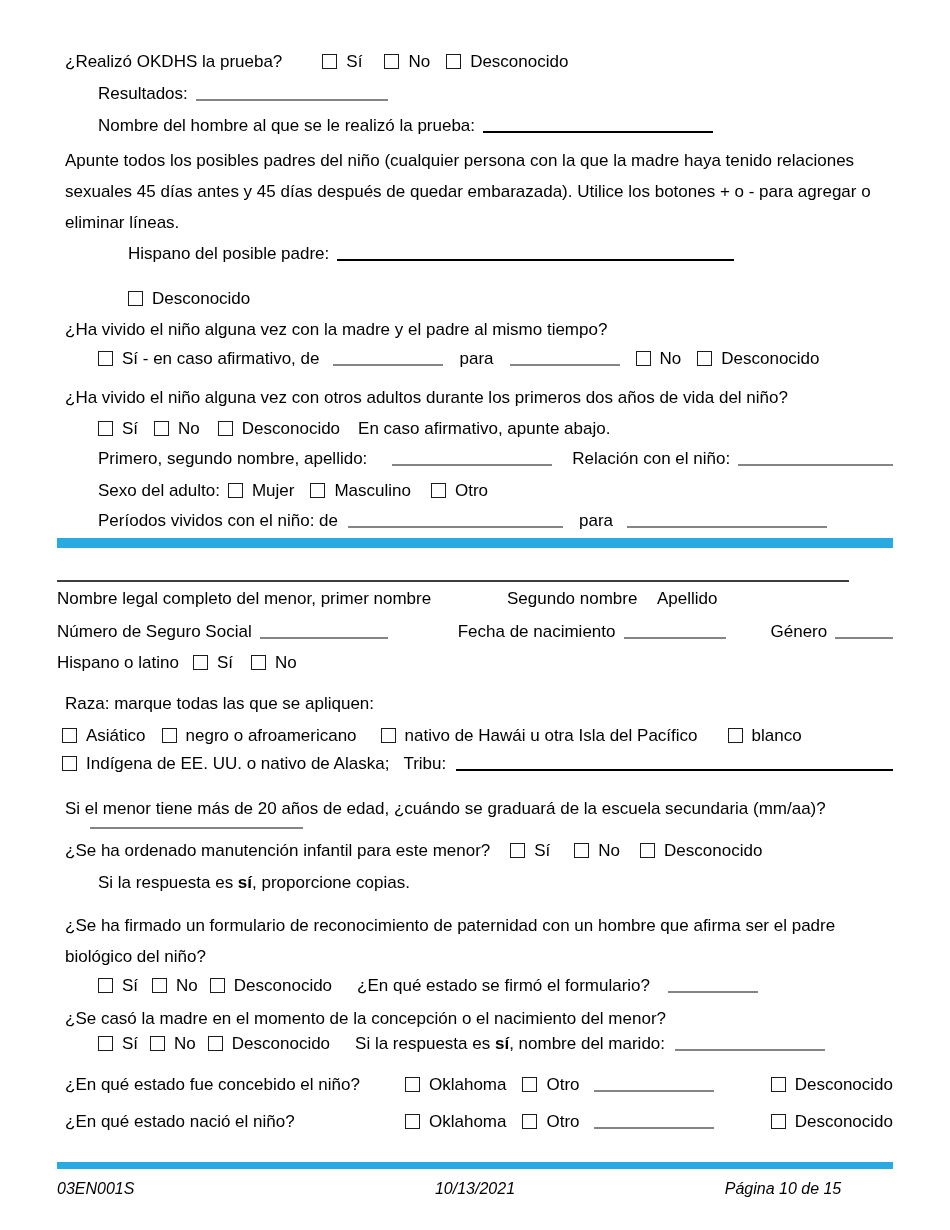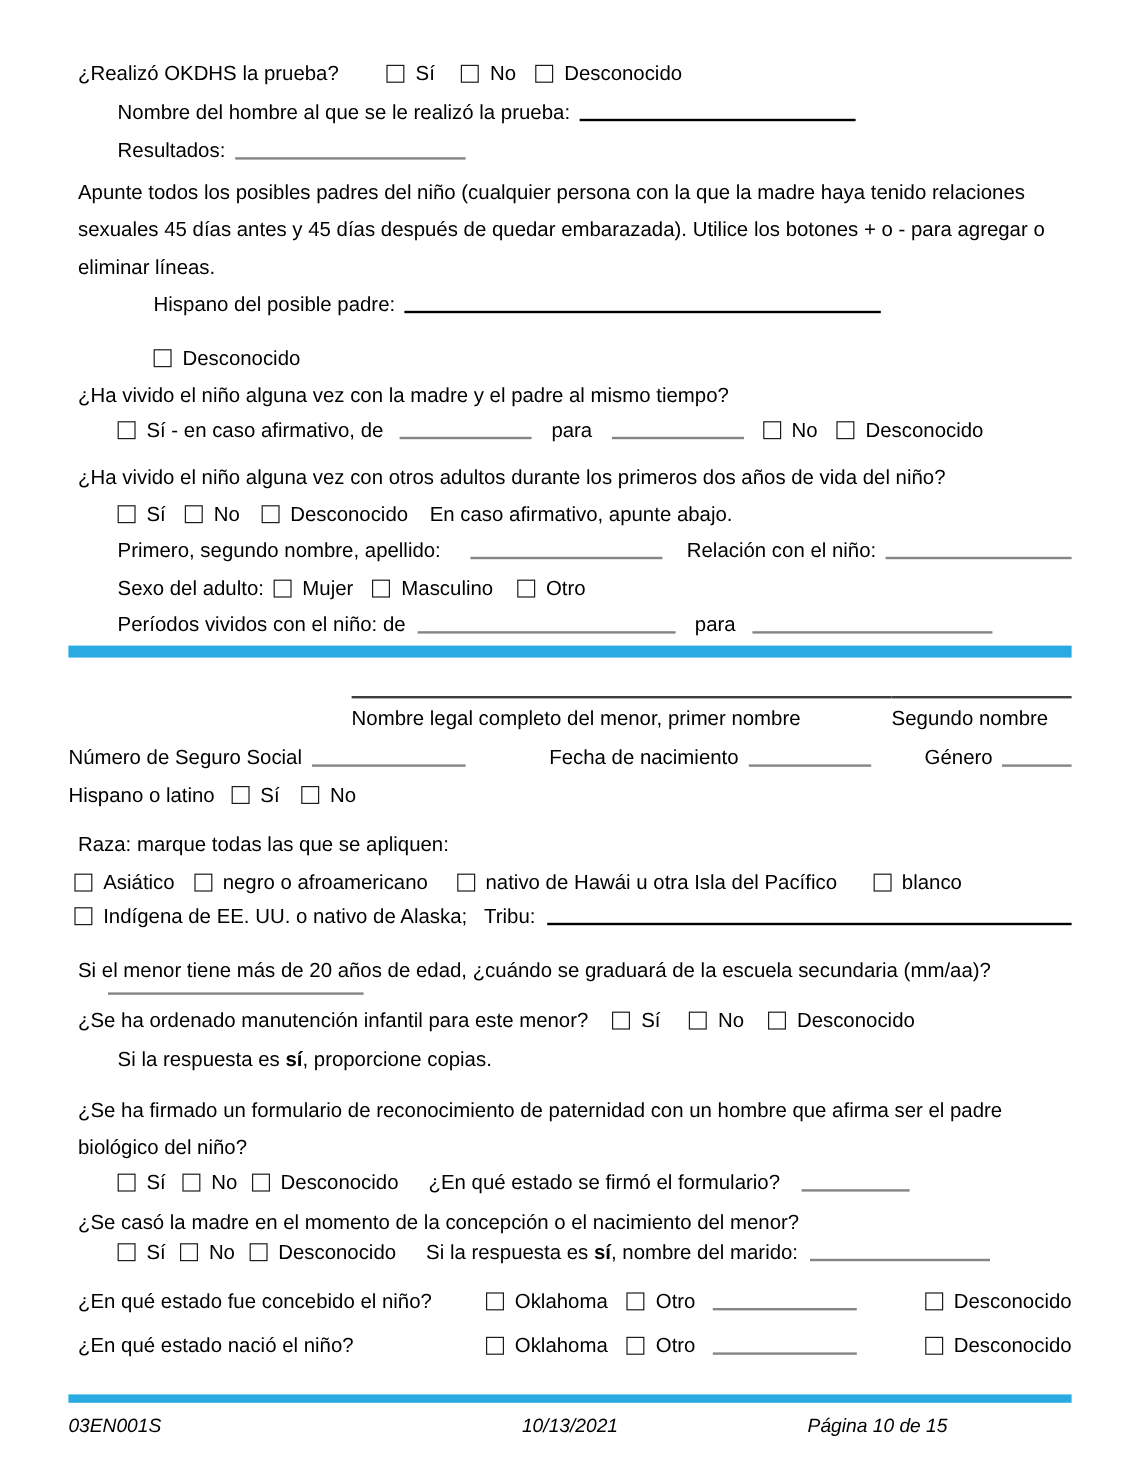--- a/index.html
+++ b/index.html
@@ -44,28 +44,28 @@
   
   .mt3{margin-top:3px}.mt4{margin-top:4px}.mt6{margin-top:6px}
   .mt9{margin-top:9px}.mt10{margin-top:10px}.mt11{margin-top:11px}.mt12{margin-top:12px}
   .mt14{margin-top:14px}.mt18{margin-top:18px}.mt20{margin-top:20px}.mt22{margin-top:22px}
   .mt26{margin-top:26px}
 
   .qcol { width:340px; flex:none; }
 
   .bar { height:10px; background:var(--accent,#29abe2); margin-top:8px; }
 
-  .cols { display:flex; justify-content:flex-end; margin-top:32px; }
+  .cols { display:flex; justify-content:flex-start; margin-top:32px; }
   .c1{width:450px}.c2{width:150px}.c3{width:192px}
   .rule { border-top:2px solid #3d3d3d; height:0; margin-bottom:7px; }
 
   .footer { position:absolute; left:57px; width:836px; top:1162px; }
   .fbar { height:7px; background:var(--accent,#29abe2); }
   .frow { display:flex; margin-top:11px; font-size:16px;font-style:italic; }
-  .fl { width:220px; } .fc { flex:1; text-align:center; } .fr { width:220px; text-align:left; }
+  .fl { width:220px; } .fc { flex:1; text-align:center; } .fr { width:220px; text-align:center; }
 </style>
 </head>
 <body>
 
 <div class="content">
 
   <div class="r" style="margin-top:0">
     <span class="t">¿Realizó OKDHS la prueba?</span>
     <span class="grp ml40">
       <span class="cb"></span>
@@ -75,27 +75,27 @@
       <span class="cb"></span>
       <span class="t cbl">No</span>
     </span>
     <span class="grp ml16">
       <span class="cb"></span>
       <span class="t cbl">Desconocido</span>
     </span>
   </div>
 
   <div class="r">
+    <span class="t ind1">Resultados:</span>
+    <span class="ln gy w192 ml8"></span>
+  </div>
+
+  <div class="r">
     <span class="t ind1">Nombre del hombre al que se le realizó la prueba:</span>
     <span class="ln w230 ml8"></span>
-  </div>
-
-  <div class="r">
-    <span class="t ind1">Resultados:</span>
-    <span class="ln gy w192 ml8"></span>
   </div>
 
   <div class="p mt10">Apunte todos los posibles padres del niño (cualquier persona con la que la madre haya tenido relaciones sexuales 45 días antes y 45 días después de quedar embarazada). Utilice los botones + o - para agregar o eliminar líneas.</div>
 
   <div class="r mt6">
     <span class="t ind2">Hispano del posible padre:</span>
     <span class="ln w397 ml8"></span>
   </div>
 
   <div class="r mt26">
@@ -179,20 +179,24 @@
 
   <div class="cols">
     <div class="c1">
       <div class="rule"></div>
       <div class="t">Nombre legal completo del menor, primer nombre</div>
     </div>
     <div class="c2">
       <div class="rule"></div>
       <div class="t">Segundo nombre</div>
     </div>
+    <div class="c3">
+      <div class="rule"></div>
+      <div class="t">Apellido</div>
+    </div>
   </div>
 
   <div class="r mt14" style="margin-left:0">
     <span class="t">Número de Seguro Social</span>
     <span class="ln gy w128 ml8"></span>
     <span class="t ml70">Fecha de nacimiento</span>
     <span class="ln gy w102 ml8"></span>
     <span class="t ml45">Género</span>
     <span class="ln gy fill ml8"></span>
   </div>

